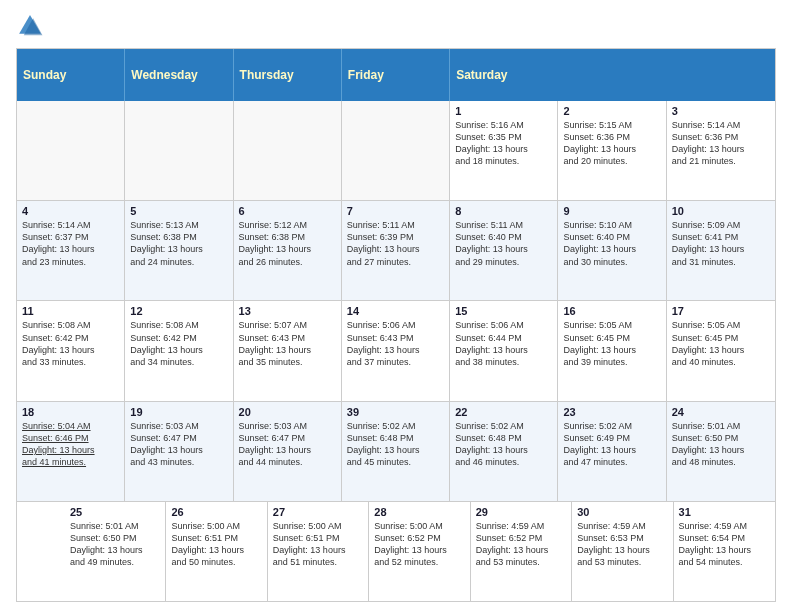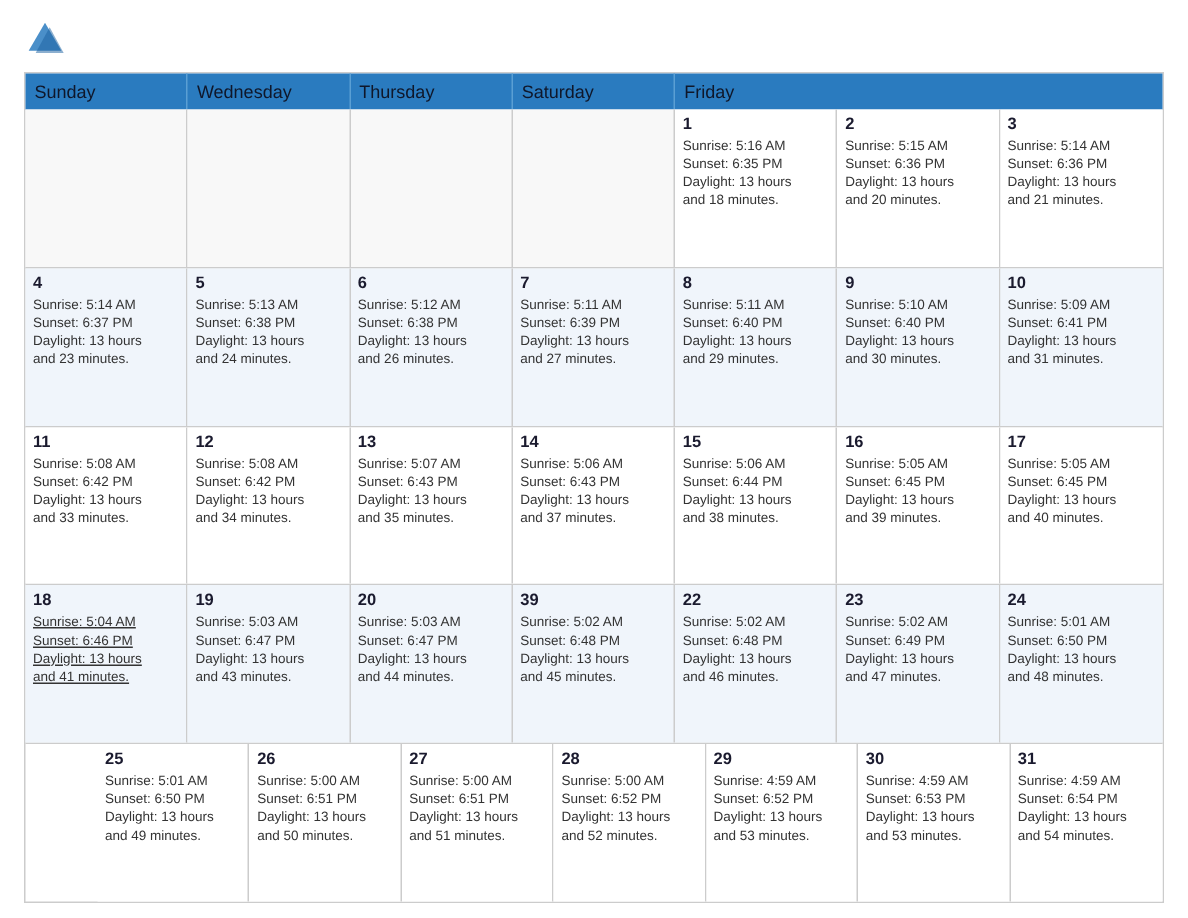--- a/index.html
+++ b/index.html
@@ -64,24 +64,24 @@
       display: flex;
       flex-direction: column;
       border: 1px solid #ccc;
     }
     .cal-header-row {
       display: grid;
       grid-template-columns: repeat(7, 1fr);
       background: #2a7bbf;
     }
     .cal-header-cell {
-      color: #0f172a;
+      color: #fef9c3;
       font-size: 12px;
-      font-weight: normal;
-      padding: 5px 6px;
+      font-weight: bold;
+      padding: 19px 6px;
       border-right: 1px solid #5a9fd4;
       text-align: left;
     }
     .cal-header-cell:last-child { border-right: none; }
     .cal-body {
       display: flex;
       flex-direction: column;
       flex: 1;
     }
     .cal-row {
@@ -136,22 +136,22 @@
       <div class="month-title"></div>
       <div class="location"></div>
     </div>
   </div>
 
   <div class="calendar">
     <div class="cal-header-row">
     <div class="cal-header-cell">Sunday</div>
         <div class="cal-header-cell">Wednesday</div>
         <div class="cal-header-cell">Thursday</div>
+        <div class="cal-header-cell">Friday</div>
         <div class="cal-header-cell">Saturday</div>
-        <div class="cal-header-cell">Friday</div>
       </div>
     <div class="cal-body">
     <div class="cal-row">
           <div class="cal-cell empty"></div>
           <div class="cal-cell empty"></div>
           <div class="cal-cell empty"></div>
           <div class="cal-cell empty"></div>
           <div class="cal-cell">
             <span class="day-num">1</span>
             <div class="cell-text" style="white-space: pre-line;">Sunrise: 5:16 AM

